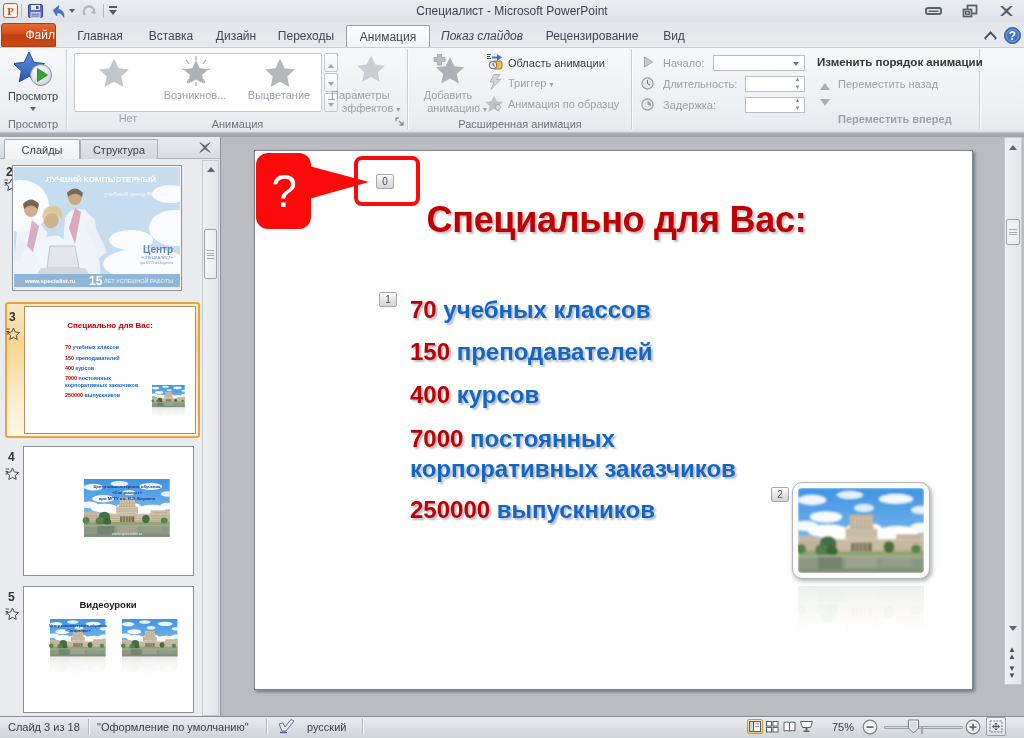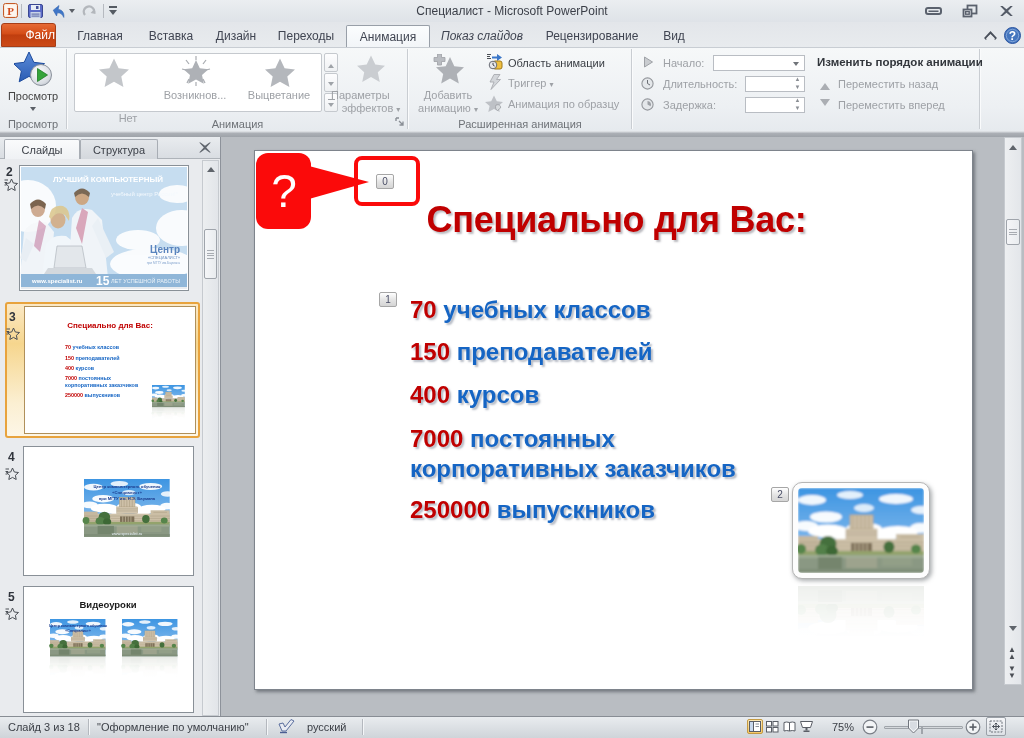--- a/index.html
+++ b/index.html
@@ -226,21 +226,21 @@
         <path d="M4 4 L8 8 M8 4.5 L8 8 L4.5 8" stroke="#898E95" stroke-width="1.3" fill="none"></path>
       </svg>
     </div>
     <div class="abs" id="g-advanced">
 
       <svg class="abs" style="left:432px;top:6px;" width="32" height="30" viewBox="0 0 32 30">
         <path d="M18 3 L22.3 12.2 L32 13.3 L24.8 19.9 L26.8 29.5 L18 24.6 L9.2 29.5 L11.2 19.9 L4 13.3 L13.7 12.2 Z" fill="#AEB1B6"></path>
         <path d="M5.5 0 L9.5 0 L9.5 3.5 L13 3.5 L13 7.5 L9.5 7.5 L9.5 11 L5.5 11 L5.5 7.5 L2 7.5 L2 3.5 L5.5 3.5 Z" fill="#B9BCC1" stroke="#9EA1A6" stroke-width="0.8"></path>
       </svg>
       <div class="abs gray-txt" style="left:409px;top:41px;width:78px;text-align:center;">Добавить</div>
-      <div class="abs gray-txt" style="left:409px;top:54px;width:78px;text-align:center;">анимацию <span style="font-size:8px;">▾</span></div>
+      <div class="abs gray-txt" style="left:409px;top:54px;width:78px;text-align:right;">анимацию <span style="font-size:8px;">▾</span></div>
 
       <svg class="abs" style="left:486px;top:5px;" width="18" height="17" viewBox="0 0 18 17">
         <g stroke="#4A4E55" stroke-width="1">
             <line x1="1" y1="1.5" x2="5" y2="1.5"></line>
             <line x1="1" y1="3.5" x2="4" y2="3.5"></line>
             <line x1="1" y1="5.5" x2="5" y2="5.5"></line>
           </g>
         <path d="M6 3.5 L11 3.5 L11 1 L16 4.5 L11 8 L11 5.5 L6 5.5 Z" fill="#3A76C8"></path>
         <rect x="7" y="8" width="9" height="8" rx="2" fill="#F0C040" stroke="#A07818"></rect>
         <circle cx="7" cy="12" r="3.8" fill="#E8E8EC" stroke="#5A5E66" stroke-width="0.9"></circle>
@@ -284,21 +284,21 @@
       </svg>
       <div class="abs gray-txt" style="left:663px;top:51px;">Задержка:</div>
       <div class="abs fieldbox" style="left:745px;top:49px;width:60px;"></div>
       <div class="abs spin" style="left:791px;top:49px;">▲</div>
       <div class="abs spin" style="left:791px;top:57px;">▼</div>
 
       <div class="abs ribbon-txt dark-txt" style="left:817px;top:8px;font-size:11.5px;font-weight:bold;color:#32363C;">Изменить порядок анимации</div>
       <div class="abs" style="left:820px;top:30px;width:0;height:0;border:5px solid transparent;border-bottom:7px solid #ABAEB3;"></div>
       <div class="abs gray-txt" style="left:838px;top:30px;">Переместить назад</div>
       <div class="abs" style="left:820px;top:51px;width:0;height:0;border:5px solid transparent;border-top:7px solid #ABAEB3;"></div>
-      <div class="abs gray-txt" style="left:838px;top:51px;">Переместить вперед</div>
+      <div class="abs gray-txt" style="left:838px;top:65px;font-weight:bold;">Переместить вперед</div>
     </div>
   </div>
   <div class="abs" id="ribbonedge"></div>
 
   <div class="abs" id="leftpanel">
     <div class="abs" id="lp-header"></div>
     <div class="abs lp-tab" style="left:4px;width:76px;background:linear-gradient(#FAFBFC,#EFF1F4);">Слайды</div>
     <div class="abs lp-tab" style="left:80px;width:78px;background:linear-gradient(#E3E6EA,#D4D8DD);">Структура</div>
     <div class="abs" id="lp-close">
     <svg class="abs" style="left:199px;top:5px;" width="12" height="11" viewBox="0 0 12 11">
@@ -402,21 +402,21 @@
 
       <div class="abs slidenum" style="left:6px;top:28px;">2</div>
       <svg class="abs" style="left:4px;top:41px;" width="14" height="13" viewBox="0 0 14 13">
         <path d="M7.5 1 L9.3 5 L13.5 5.5 L10.4 8.3 L11.2 12.5 L7.5 10.4 L3.8 12.5 L4.6 8.3 L1.5 5.5 L5.7 5 Z" fill="none" stroke="#4A4E55" stroke-width="1"></path>
         <g stroke="#4A4E55" stroke-width="1">
             <line x1="0.5" y1="2" x2="4" y2="2"></line>
             <line x1="0.5" y1="4.5" x2="3" y2="4.5"></line>
             <line x1="0.5" y1="7" x2="2.5" y2="7"></line>
           </g>
       </svg>
-      <div class="abs thumb" style="left:19px;top:28px;width:170px;height:126px;">
+      <div class="abs thumb" style="left:12px;top:28px;width:170px;height:126px;">
         <svg width="168" height="124" viewBox="0 0 168 124">
           <rect width="168" height="124" fill="#fff"></rect>
           <rect x="1" y="1" width="166" height="110" fill="#C6DDF0"></rect>
           <g fill="#FFFFFF" opacity="0.9">
             <ellipse cx="8" cy="40" rx="28" ry="26"></ellipse>
             <ellipse cx="162" cy="62" rx="26" ry="18"></ellipse>
             <ellipse cx="132" cy="98" rx="42" ry="16"></ellipse>
             <ellipse cx="157" cy="28" rx="18" ry="9"></ellipse>
             <ellipse cx="118" cy="74" rx="22" ry="10"></ellipse>
           </g>

